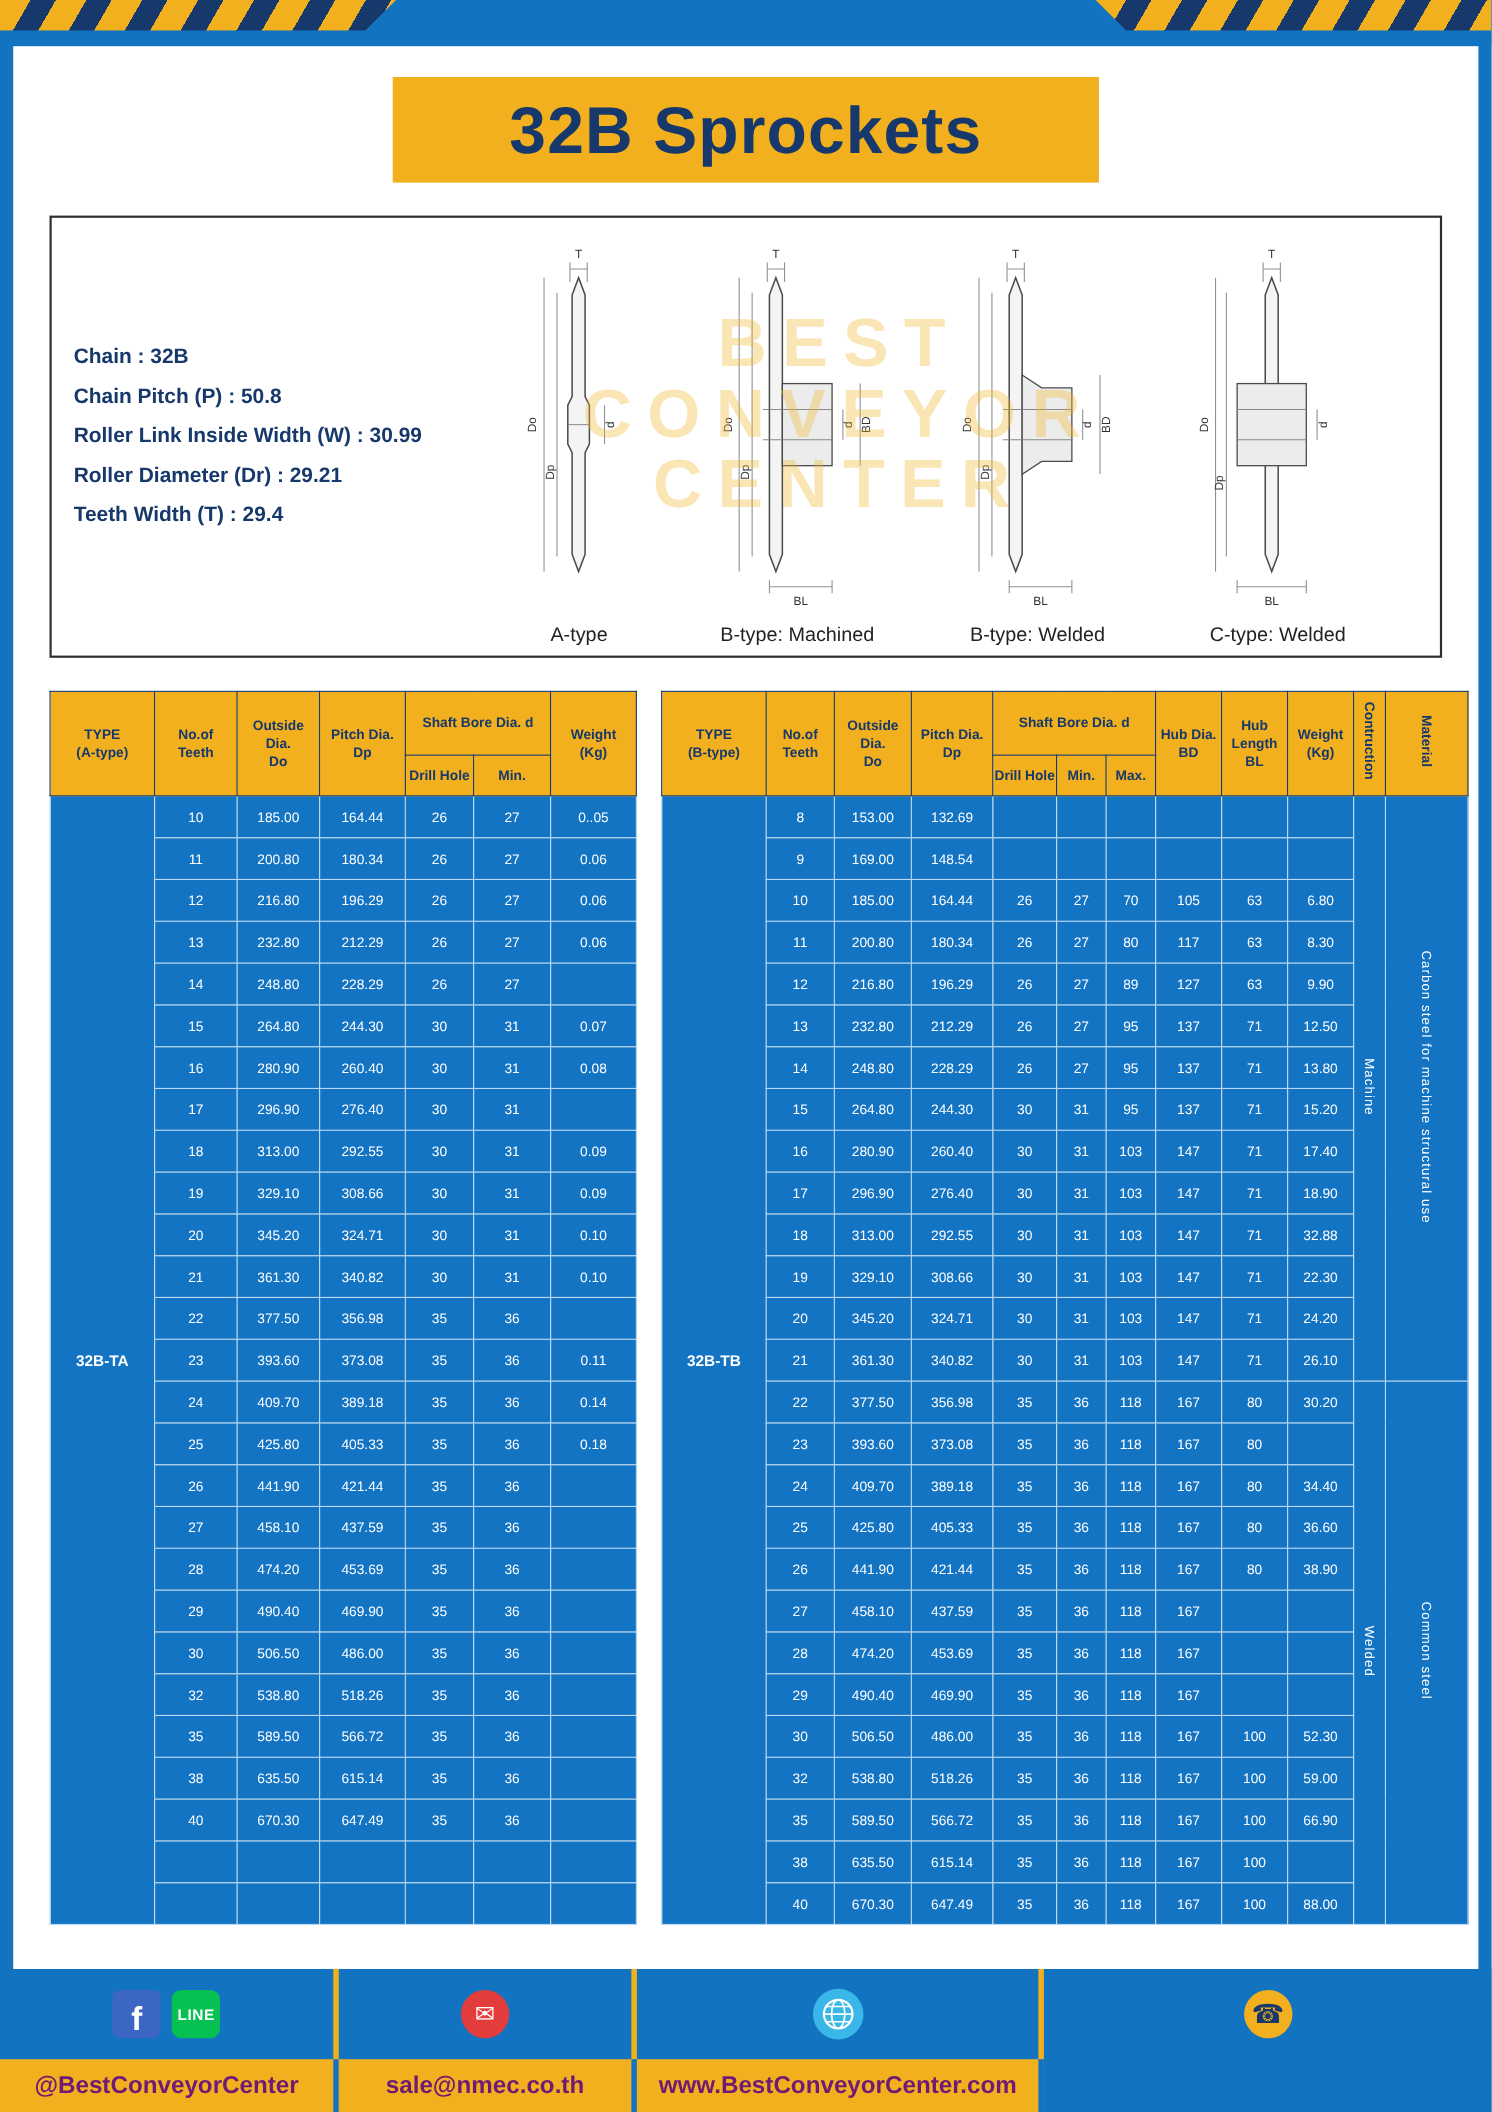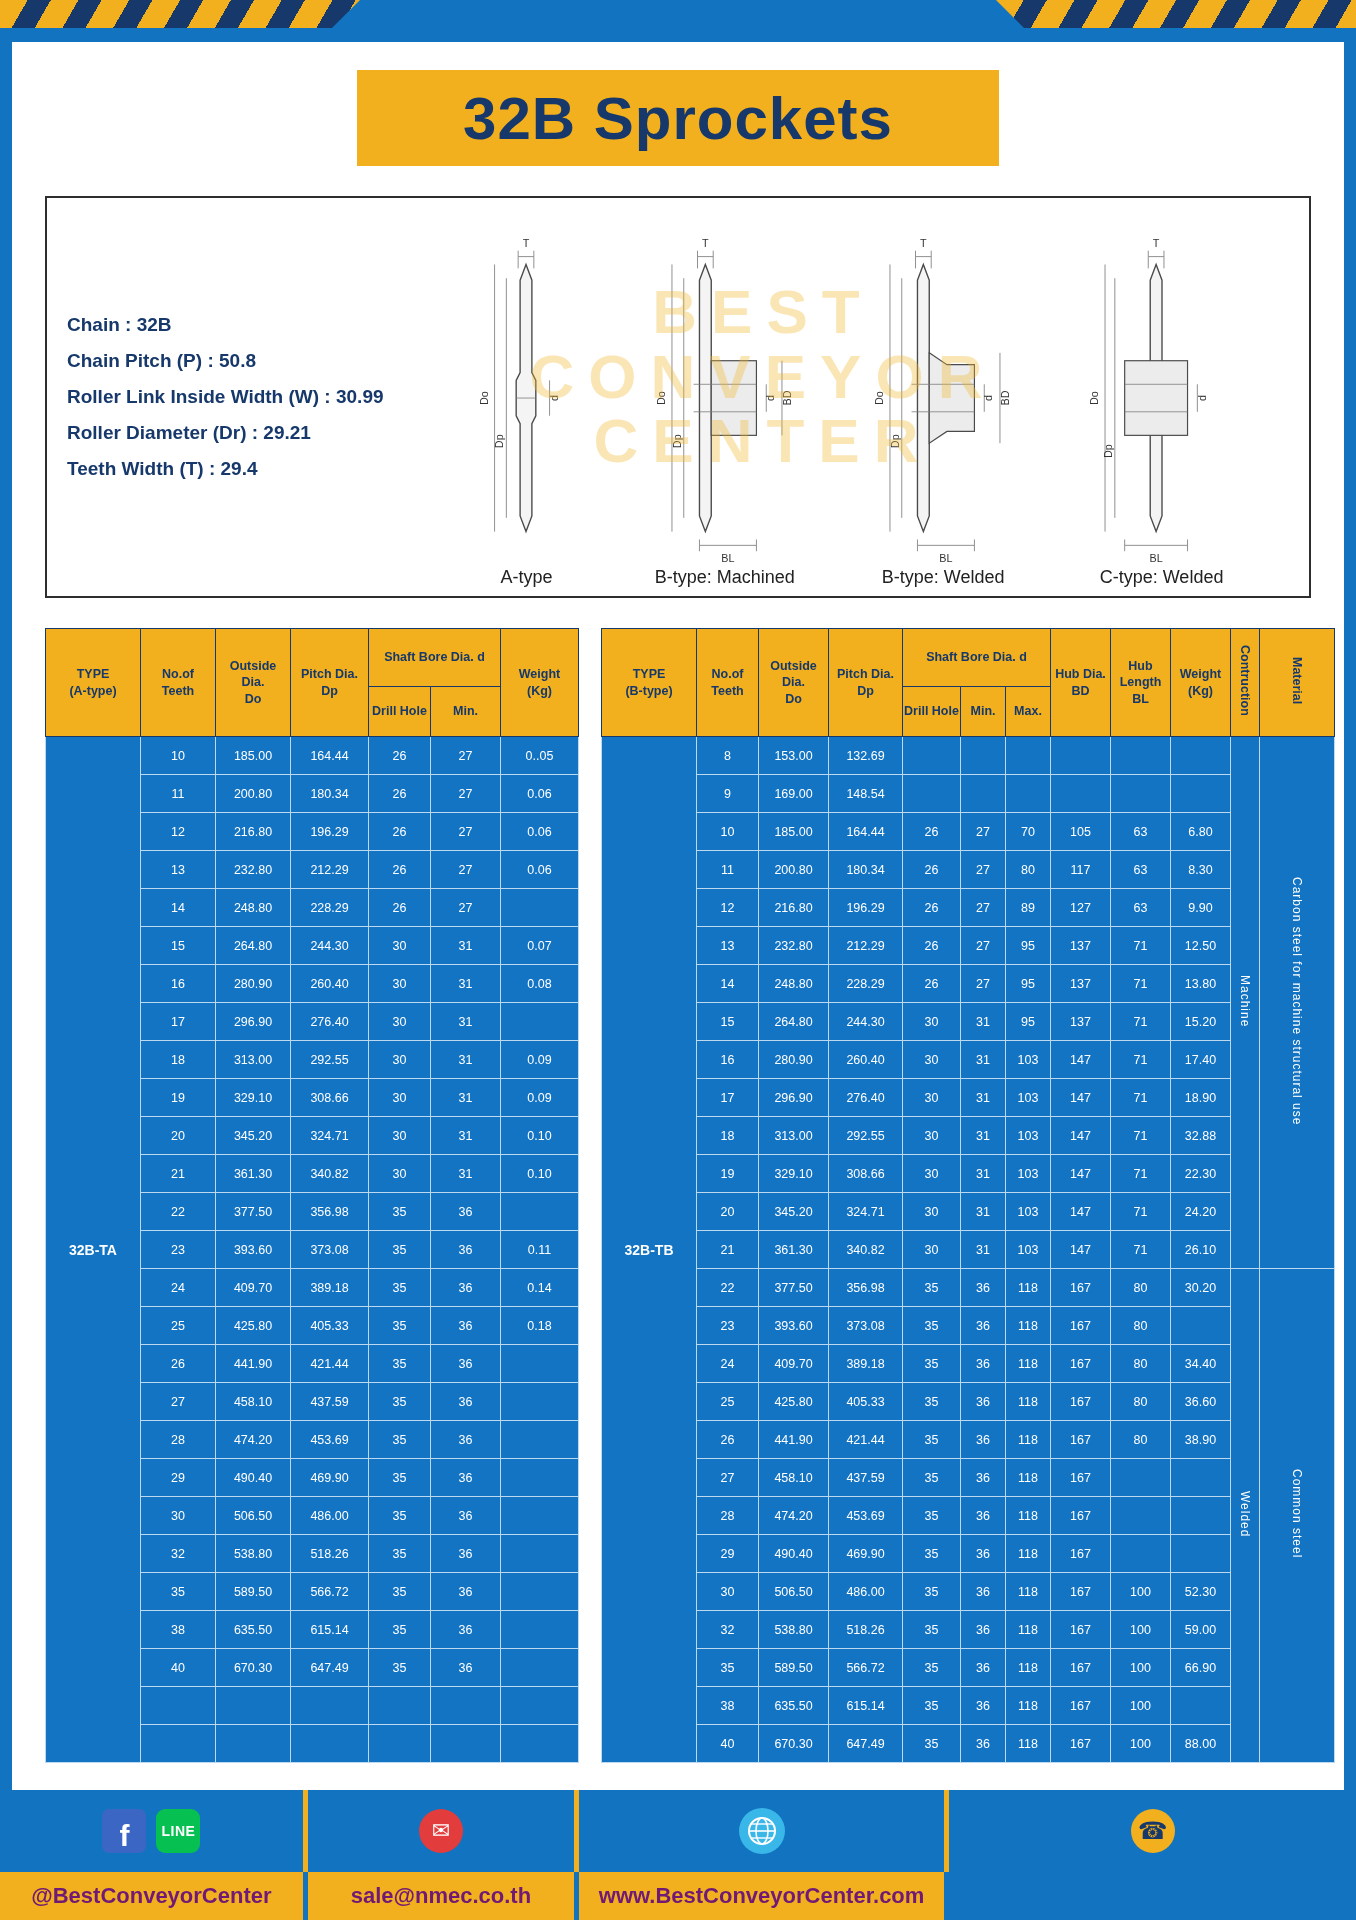--- a/index.html
+++ b/index.html
@@ -37,21 +37,21 @@
   .specs {
     width:352px; padding-left:20px; display:flex; flex-direction:column;
     justify-content:center; gap:14px;
   }
   .spec-line { font-size:19px; font-weight:bold; color:#16386b; }
   .figures {
     flex:1; position:relative; display:flex; align-items:flex-end;
     justify-content:space-evenly; padding:10px 8px 8px;
   }
   .figure { display:flex; flex-direction:column; align-items:center; z-index:1; }
-  .caption { font-size:18px; color:#222; margin-top:2px; }
+  .caption { font-size:18px; color:#222; margin-top:14px; }
   .watermark {
     position:absolute; left:40%; top:45%; transform:translate(-50%,-50%);
     text-align:center; color:#f3b62c; opacity:0.35; font-weight:800;
     line-height:1.04; z-index:2; pointer-events:none; white-space:nowrap;
   }
   .watermark div { font-size:62px; letter-spacing:14px; }
 
   
   svg .part { fill:#f4f4f4; stroke:#4a4a4a; stroke-width:1.4; }
   svg .hub  { fill:#ececec; stroke:#4a4a4a; stroke-width:1.2; }
@@ -61,21 +61,21 @@
 
   
   .tables { position:absolute; top:628px; left:45px; display:flex; gap:22px; }
   table { border-collapse:collapse; table-layout:fixed; border:1px solid #16386b; }
   th {
     background:#f2b01e; color:#16386b; font-weight:bold; font-size:12.5px;
     border:1px solid #16386b; text-align:center; vertical-align:middle;
     white-space:pre-line; line-height:1.3; padding:2px 1px;
   }
   thead tr.h-top th { height:58px; }
-  thead tr.h-sub th { height:50px; }
+  thead tr.h-sub th { height:37px; }
   td {
     background:#1474c4; color:#ffffff; font-size:12.5px;
     border:1px solid #bcd9f0; text-align:center; vertical-align:middle;
     height:38px; padding:0 2px;
   }
   .type-cell span { font-size:14px; font-weight:bold; }
   .vth span, .vert-cell span { writing-mode:vertical-rl; text-orientation:mixed; }
   .vert-cell span { font-size:12px; letter-spacing:1px; }
 
   

